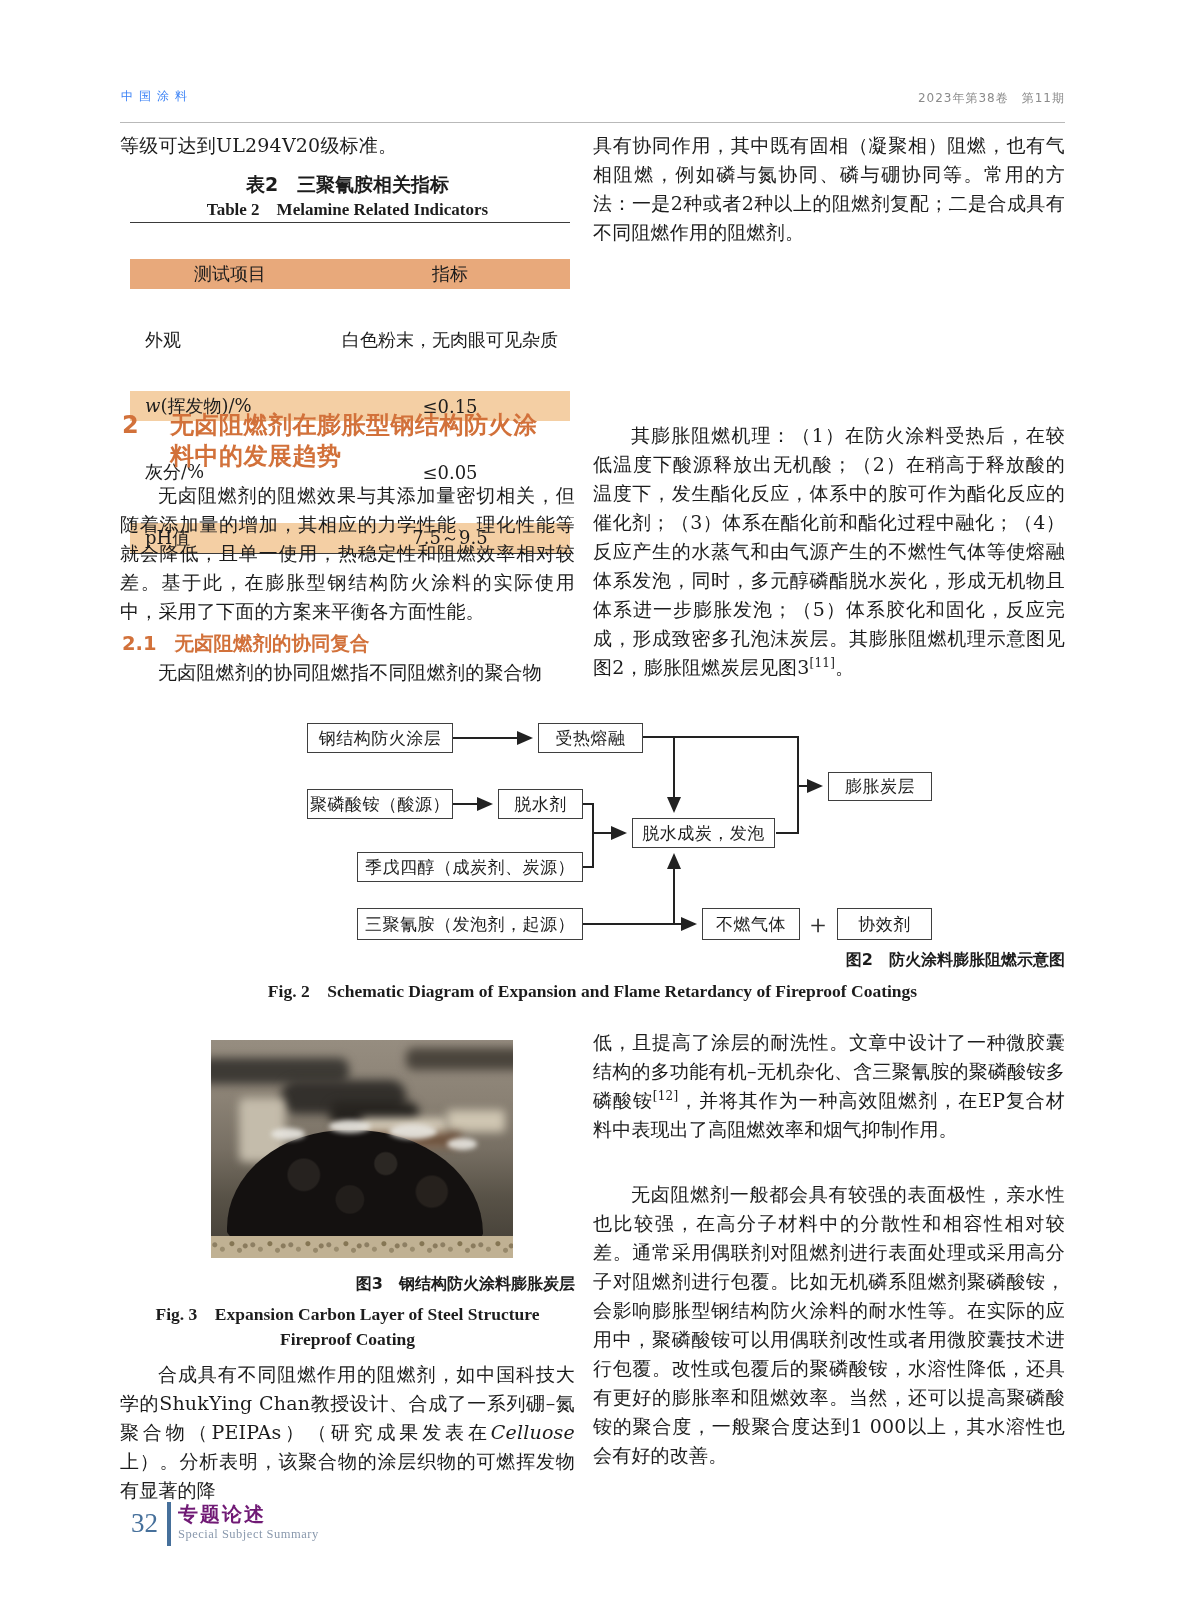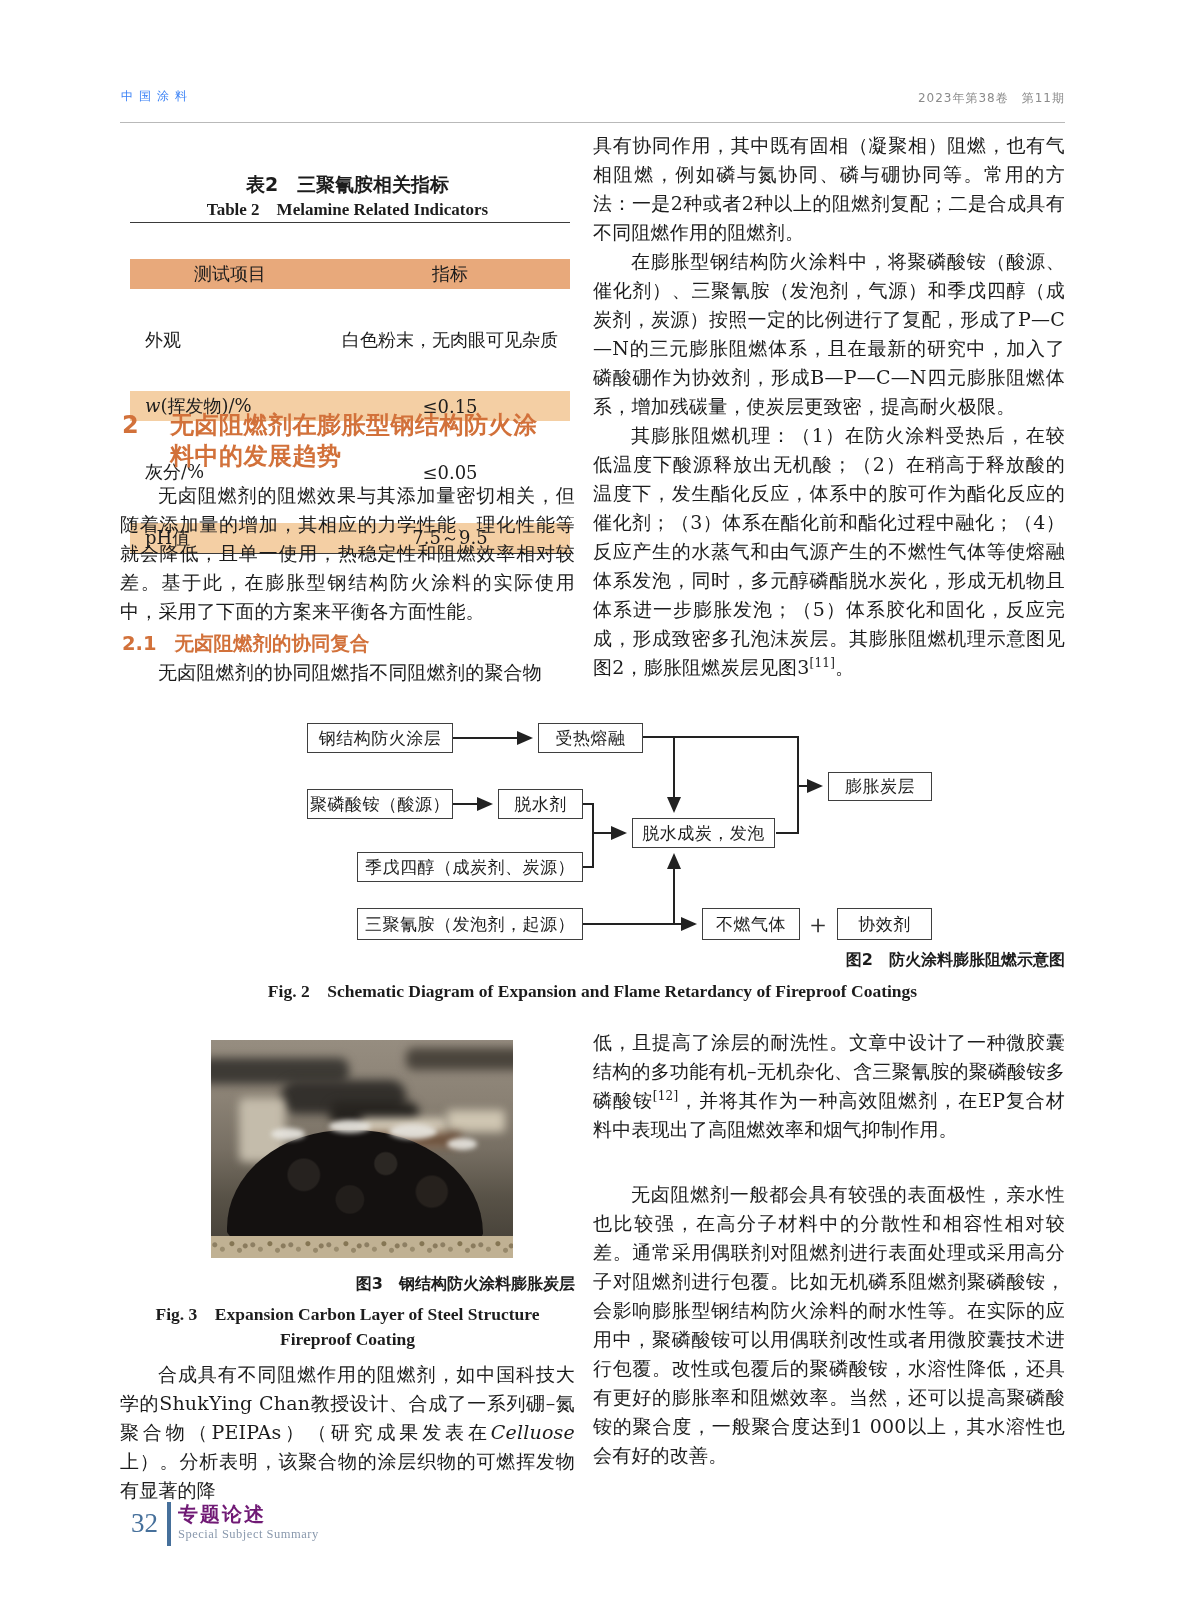--- a/index.html
+++ b/index.html
@@ -74,20 +74,21 @@
 </style>
 </head>
 <body>
 
 <div class="page">
 
   <div class="abs jname" style="left:121px;top:88px;">中国涂料</div>
   <div class="abs jissue" style="right:122px;top:90px;">2023年第38卷　第11期</div>
   <div class="abs rule" style="left:120px;top:122px;width:945px;"></div>
 
+  <div class="abs para" style="left:120px;top:131px;width:455px;">等级可达到UL294V20级标准。</div>
 
   <div class="abs tab-title-cn" style="left:120px;top:172px;width:455px;">表2　三聚氰胺相关指标</div>
   <div class="abs tab-title-en" style="left:120px;top:198px;width:455px;">Table 2　Melamine Related Indicators</div>
 
   <div class="abs tbl" style="left:130px;top:222px;width:440px;">
     <div class="t-row t-head" style="background:#e8a97b;">
       <div class="t-label">测试项目</div>
       <div class="t-value">指标</div>
     </div>
     <div class="t-row">
@@ -115,21 +116,20 @@
 
   <div class="abs para indent" style="left:120px;top:481px;width:455px;">无卤阻燃剂的阻燃效果与其添加量密切相关，但随着添加量的增加，其相应的力学性能、理化性能等就会降低，且单一使用，热稳定性和阻燃效率相对较差。基于此，在膨胀型钢结构防火涂料的实际使用中，采用了下面的方案来平衡各方面性能。</div>
 
   <div class="abs h3" style="left:122px;top:630px;color:#d2713a;">
     <span class="h3-num">2.1</span><span>无卤阻燃剂的协同复合</span>
   </div>
 
   <div class="abs para indent" style="left:120px;top:658px;width:455px;">无卤阻燃剂的协同阻燃指不同阻燃剂的聚合物</div>
 
   <div class="abs para" style="left:593px;top:131px;width:472px;">具有协同作用，其中既有固相（凝聚相）阻燃，也有气相阻燃，例如磷与氮协同、磷与硼协同等。常用的方法：一是2种或者2种以上的阻燃剂复配；二是合成具有不同阻燃作用的阻燃剂。</div>
-  <div class="abs para indent" style="left:593px;top:247px;width:472px;">在膨胀型钢结构防火涂料中，将聚磷酸铵（酸源、催化剂）、三聚氰胺（发泡剂，气源）和季戊四醇（成炭剂，炭源）按照一定的比例进行了复配，形成了P—C—N的三元膨胀阻燃体系，且在最新的研究中，加入了磷酸硼作为协效剂，形成B—P—C—N四元膨胀阻燃体系，增加残碳量，使炭层更致密，提高耐火极限。</div>
   <div class="abs para indent" style="left:593px;top:421px;width:472px;">
     <span>其膨胀阻燃机理：（1）在防火涂料受热后，在较低温度下酸源释放出无机酸；（2）在稍高于释放酸的温度下，发生酯化反应，体系中的胺可作为酯化反应的催化剂；（3）体系在酯化前和酯化过程中融化；（4）反应产生的水蒸气和由气源产生的不燃性气体等使熔融体系发泡，同时，多元醇磷酯脱水炭化，形成无机物且体系进一步膨胀发泡；（5）体系胶化和固化，反应完成，形成致密多孔泡沫炭层。其膨胀阻燃机理示意图见图2，膨胀阻燃炭层见图3</span><sup class="sup">[11]</sup><span>。</span>
   </div>
 
   <div class="abs fwrap" style="left:230px;top:700px;">
     <svg width="740" height="245" style="position:absolute;left:0;top:0;">
       <defs>
         <marker id="ah" markerWidth="9" markerHeight="8" refX="7" refY="3.5" orient="auto">
           <path d="M0,0 L8,3.5 L0,7 z" fill="#222"></path>
         </marker>

